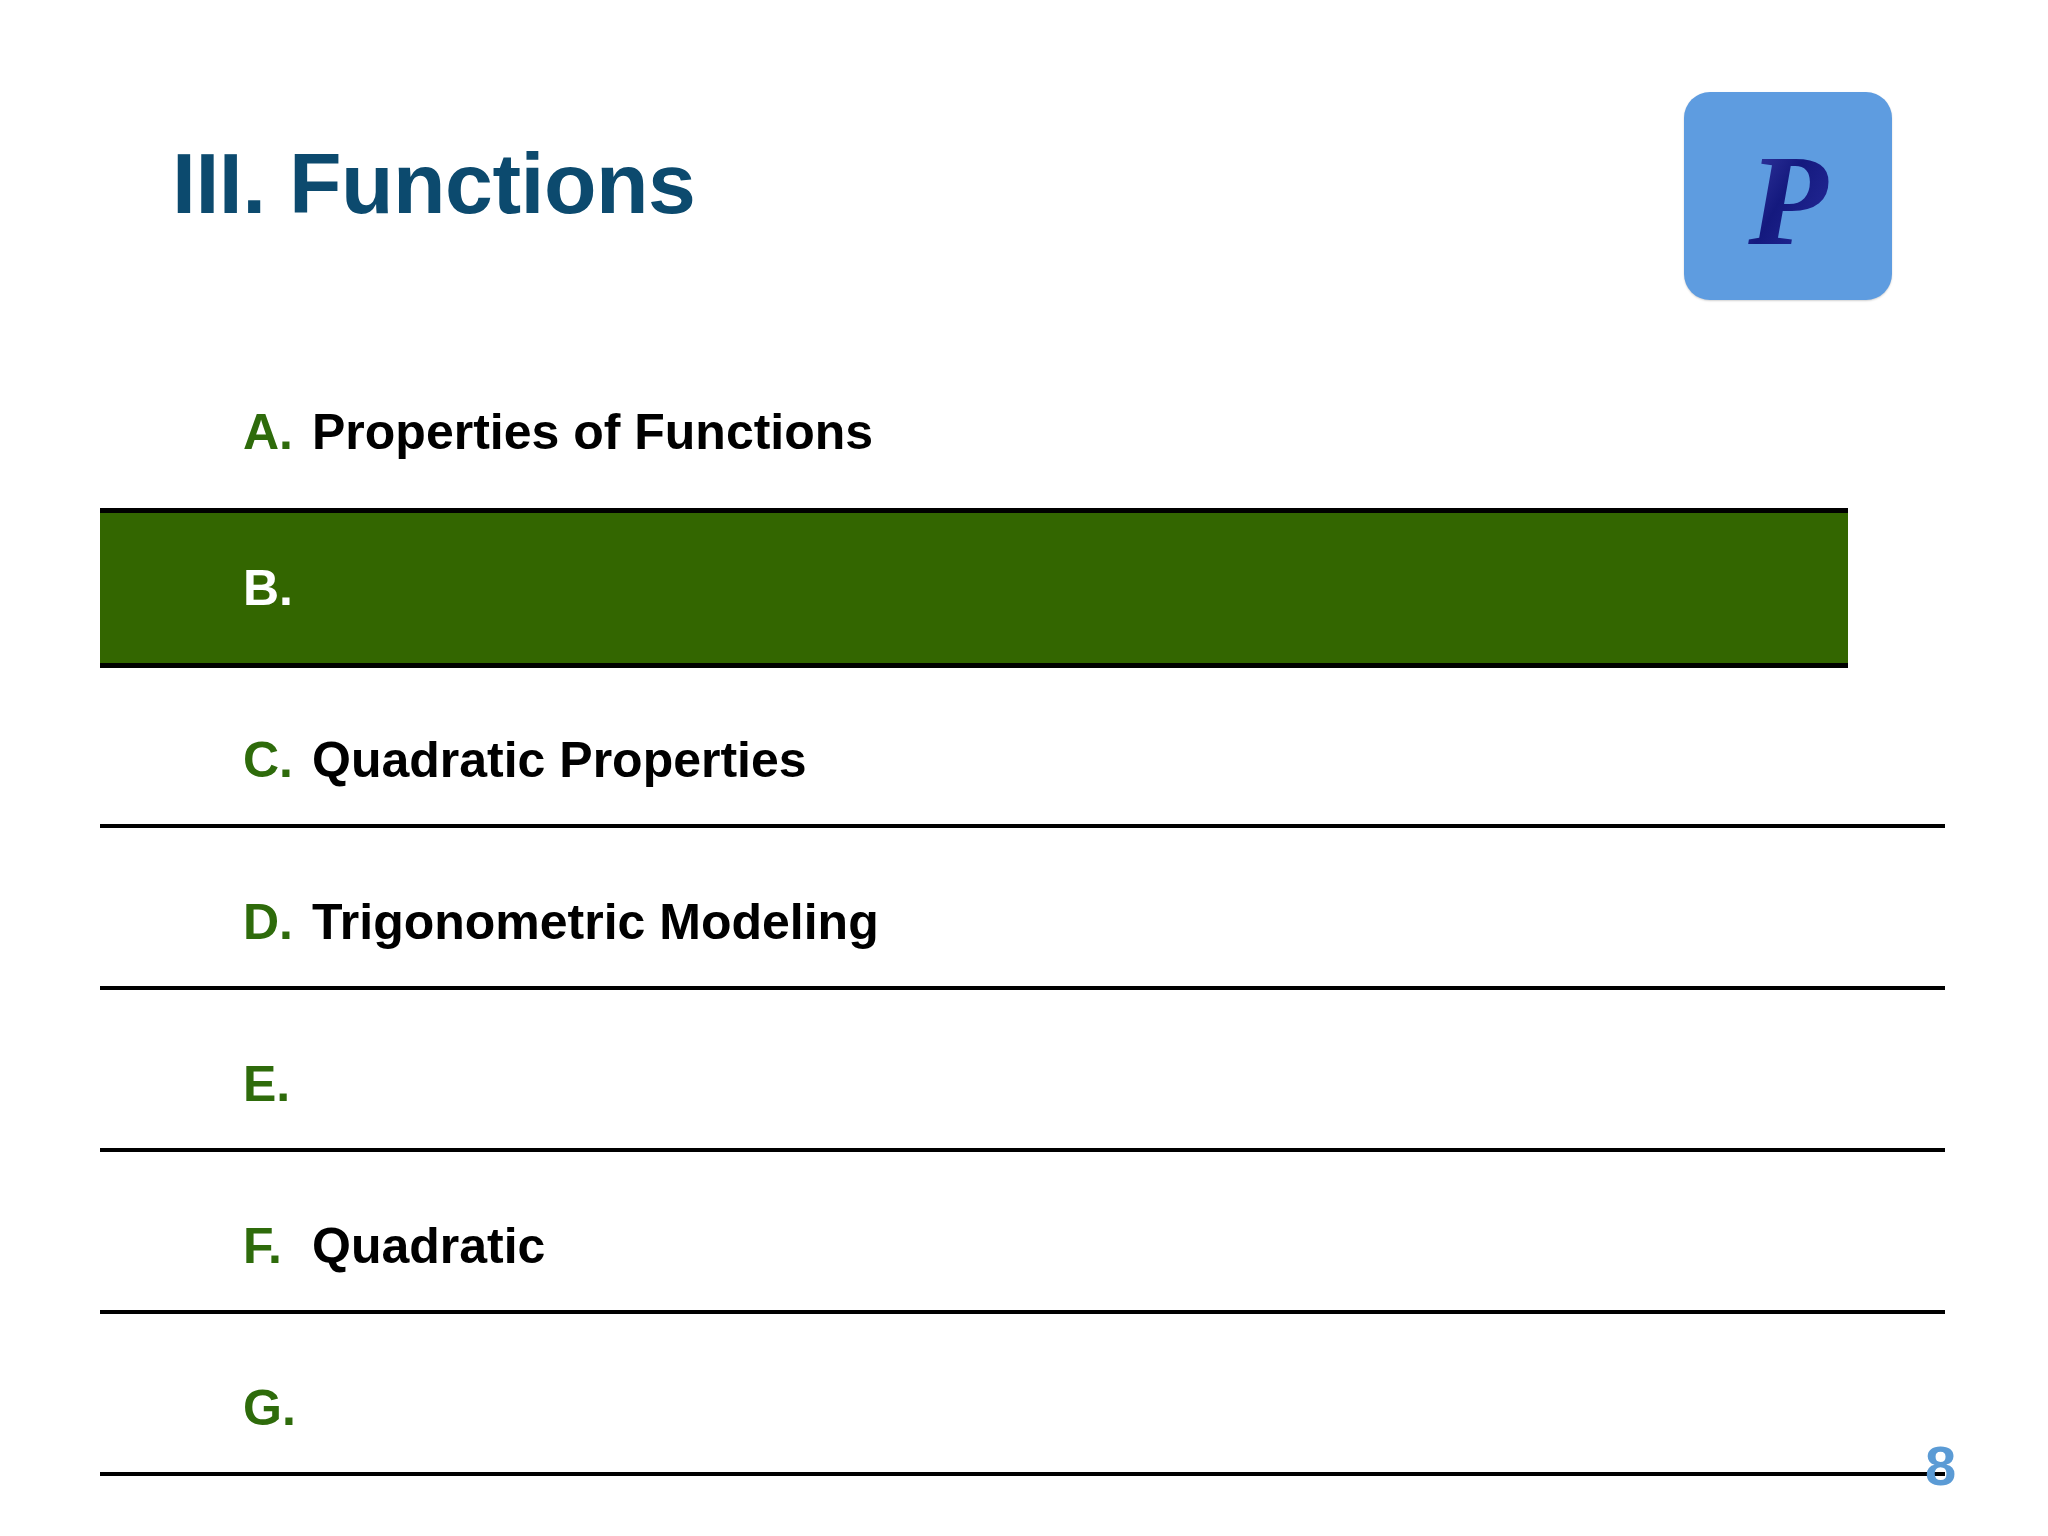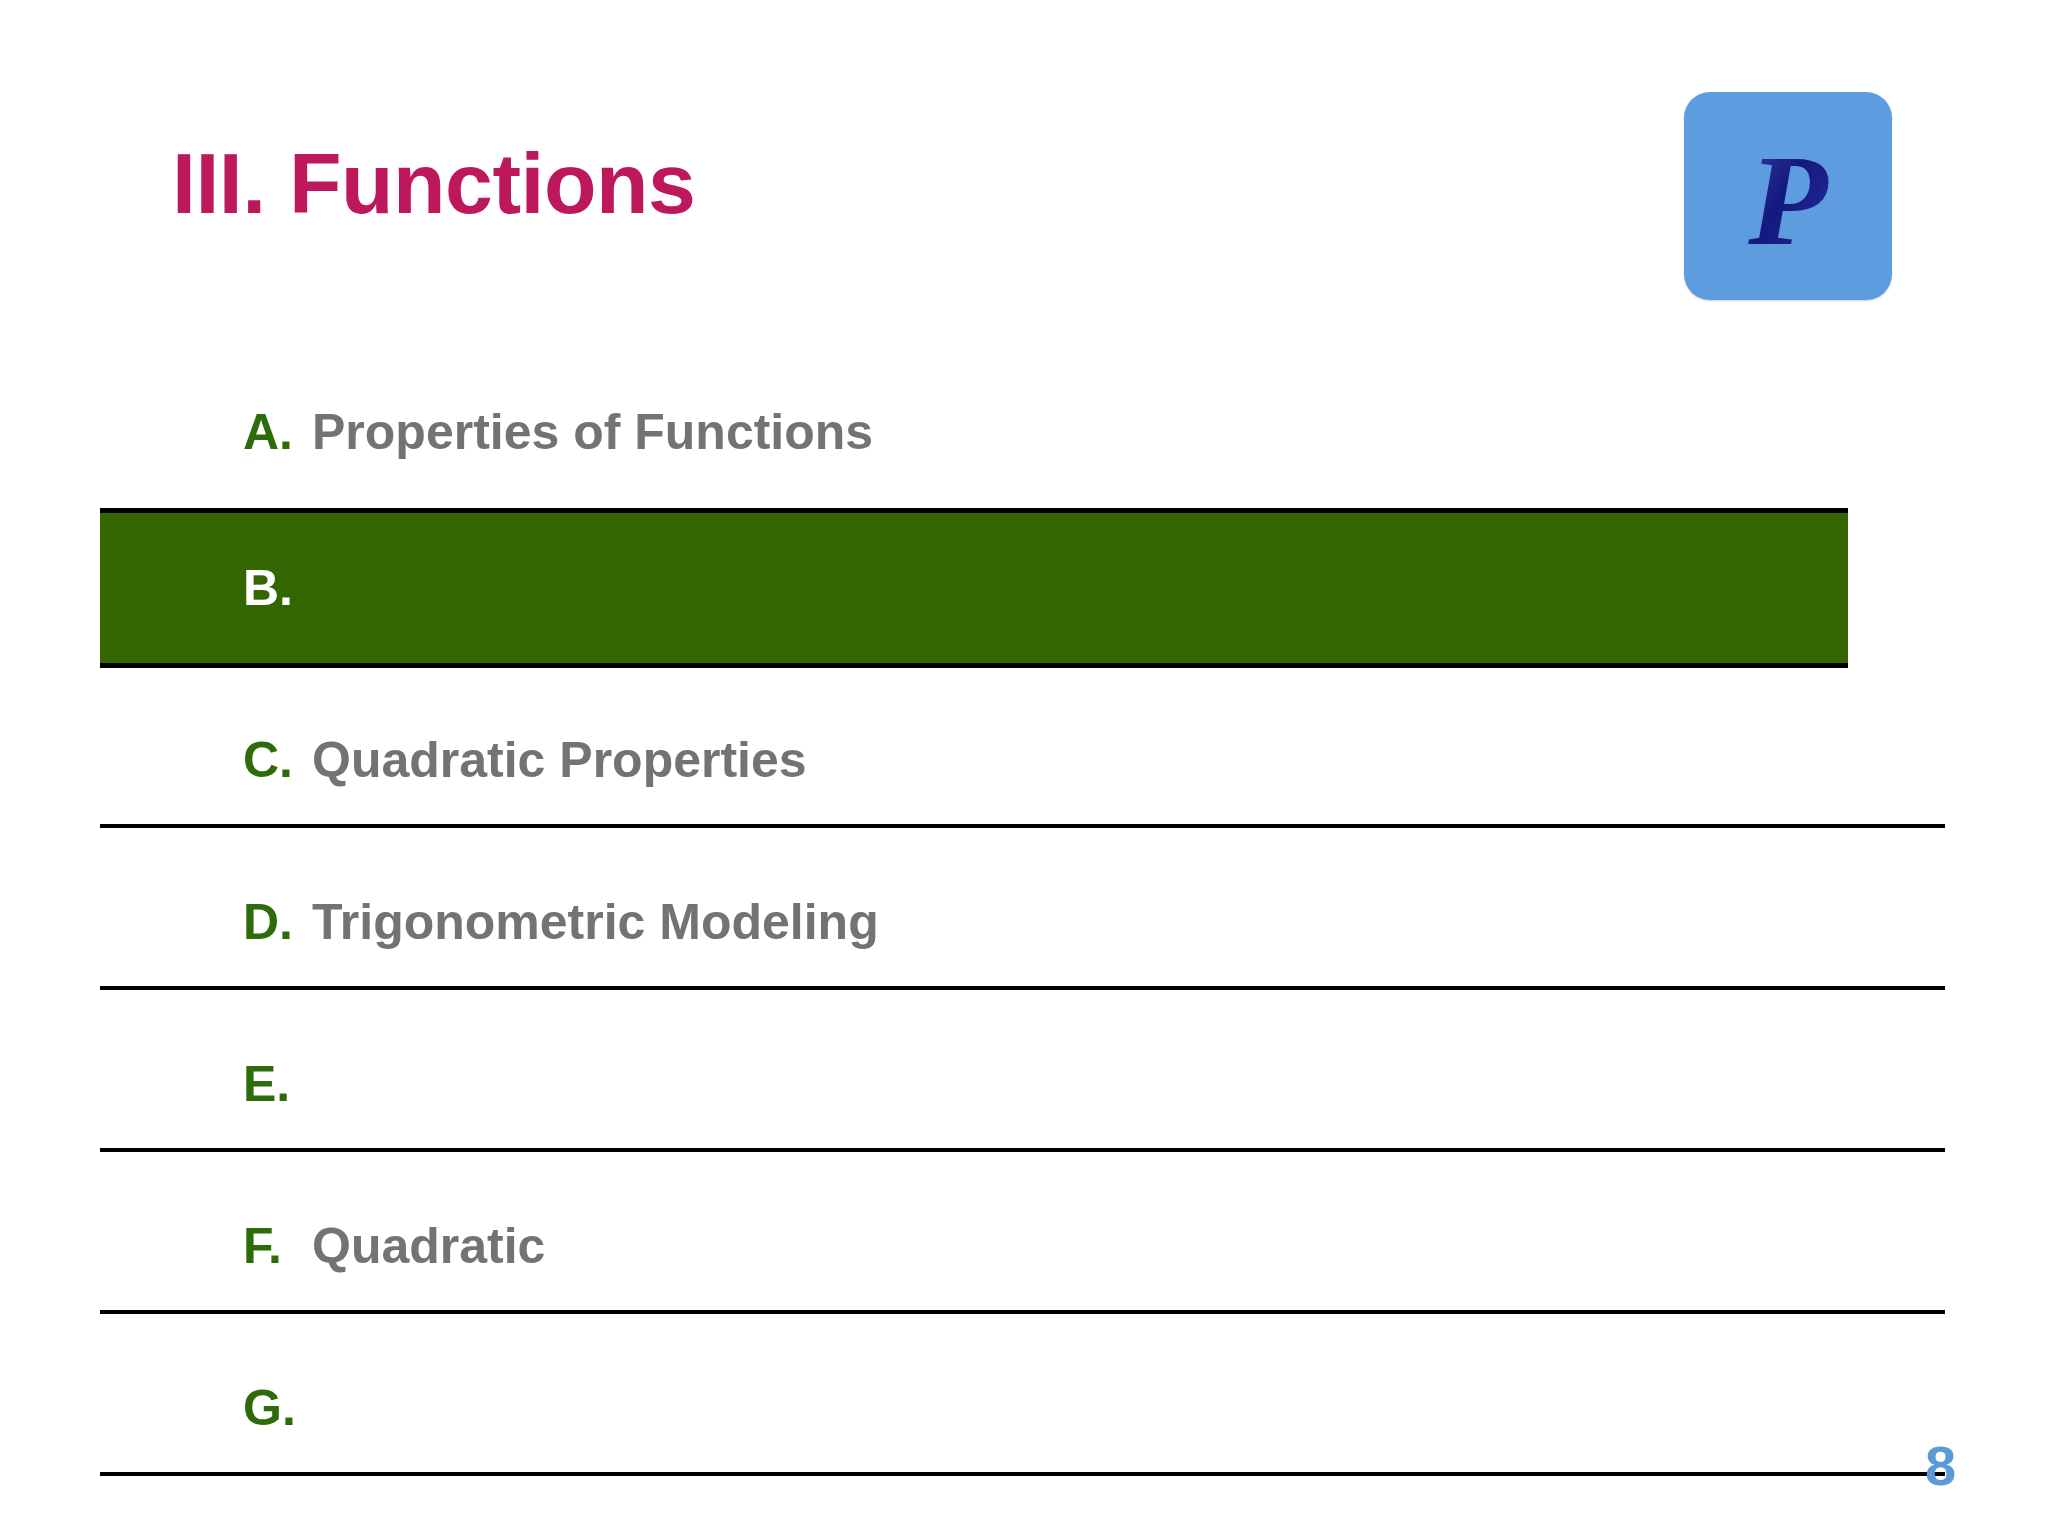--- a/index.html
+++ b/index.html
@@ -18,21 +18,21 @@
     overflow: hidden;
   }
 
   
   #slide-title {
     position: absolute;
     left: 172px;
     top: 140px;
     font-size: 86px;
     font-weight: bold;
-    color: #be185d;
+    color: #0c4a6e;
     letter-spacing: -0.5px;
     white-space: nowrap;
     line-height: 1;
   }
 
   
   #logo {
     position: absolute;
     left: 1684px;
     top: 92px;
@@ -71,21 +71,21 @@
     padding-left: 143px;
     box-sizing: border-box;
     font-size: 50px;
     font-weight: bold;
     color: #2E6B0B;
     line-height: 1;
   }
   .row-label {
     font-size: 50px;
     font-weight: bold;
-    color: #737373;
+    color: #000000;
     line-height: 1;
     white-space: nowrap;
   }
   .outline-row.highlight {
     background: #336600;
     border-top: 5px solid #000000;
     border-bottom: 5px solid #000000;
   }
   .outline-row.highlight .row-letter,
   .outline-row.highlight .row-label {

